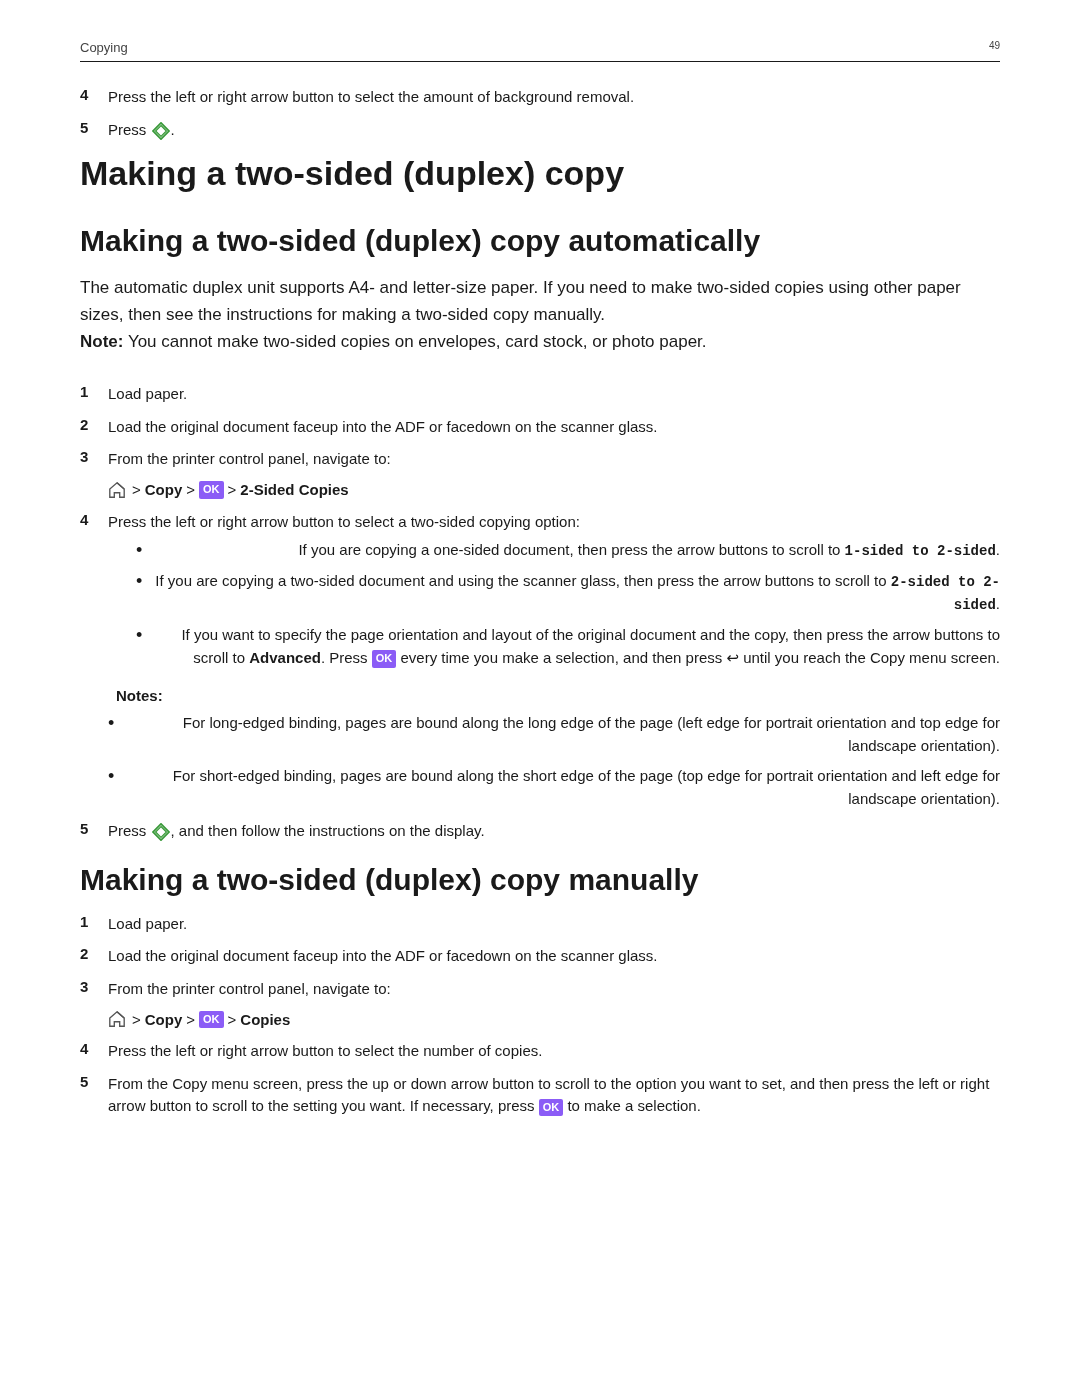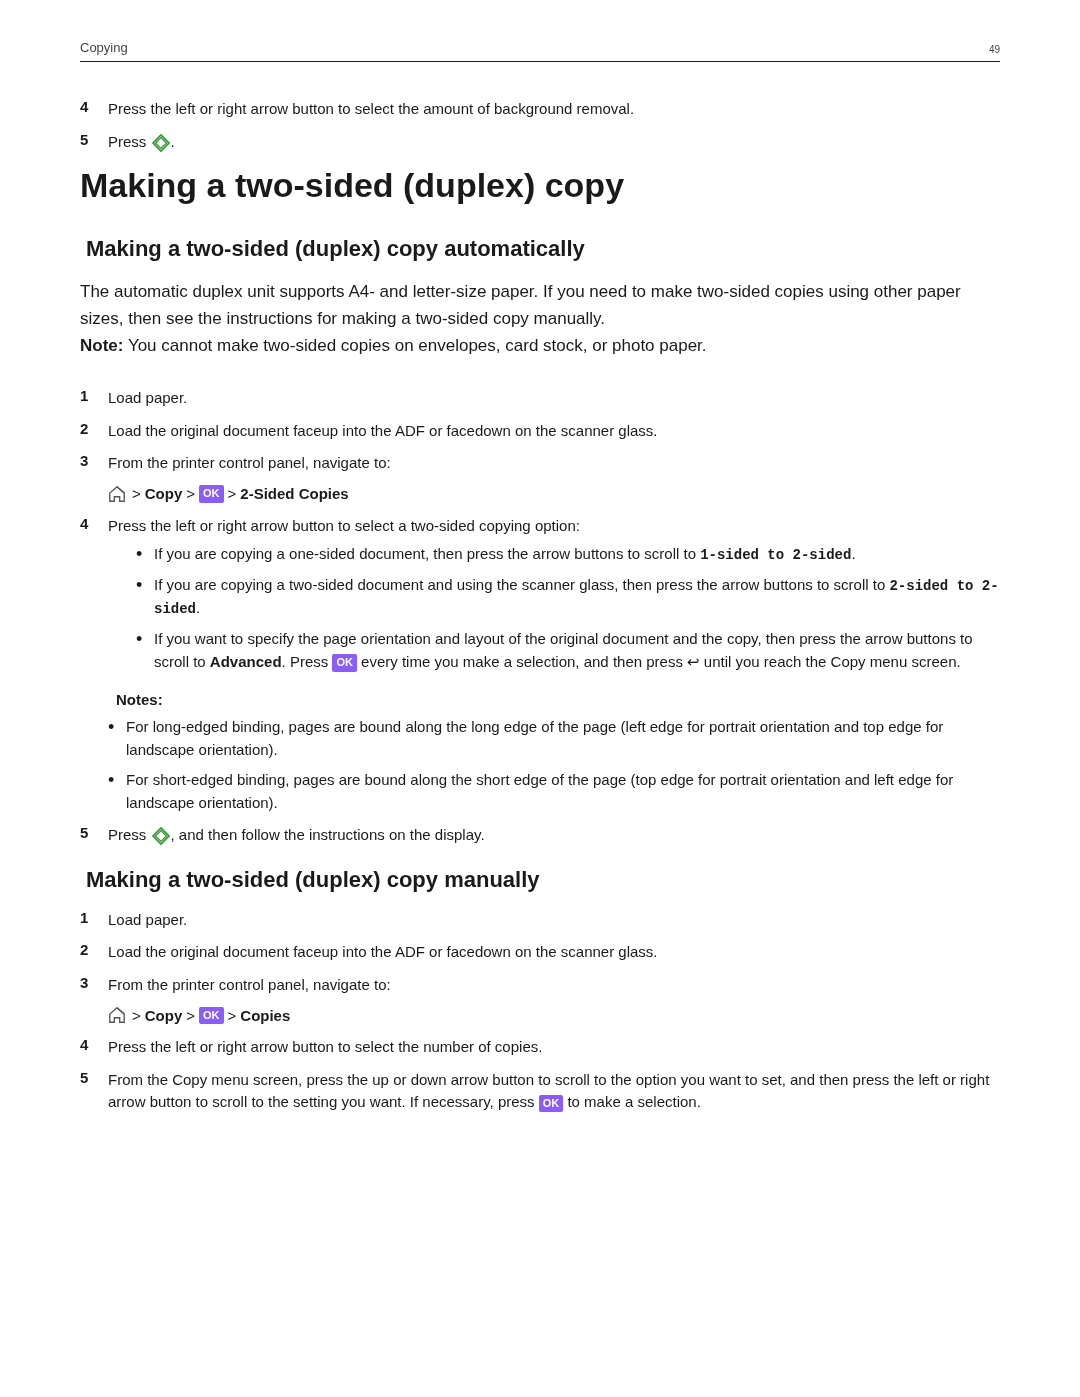--- a/index.html
+++ b/index.html
@@ -21,24 +21,24 @@
     .page {
       width: 1080px;
       min-height: 1397px;
       background: #ffffff;
       padding: 40px 80px 60px 80px;
     }
 
     .header-bar {
       display: flex;
       justify-content: space-between;
-      align-items: flex-end;
+      align-items: flex-start;
       border-bottom: 1px solid #1a1a1a;
       padding-bottom: 6px;
-      margin-bottom: 36px;
+      margin-bottom: 24px;
     }
 
     .header-section-name {
       font-size: 13px;
       color: #444;
     }
 
     .header-page-number {
       font-size: 10px;
       color: #444;
@@ -65,25 +65,24 @@
 
     .main-title {
       font-size: 34px;
       font-weight: bold;
       margin-top: 12px;
       margin-bottom: 30px;
       line-height: 1.2;
     }
 
     .section-title {
-      font-size: 22px;
+      font-size: 30px;
       font-weight: bold;
       margin-bottom: 16px;
       margin-top: 10px;
-      margin-left: 6px;
     }
 
     .section-desc {
       font-size: 17px;
       line-height: 1.6;
       margin-bottom: 0;
     }
 
     .note-line {
       font-size: 17px;
@@ -139,20 +138,21 @@
 
     .bullet-dot {
       min-width: 18px;
       font-size: 18px;
       line-height: 1.2;
       padding-top: 1px;
     }
 
     .bullet-text {
       flex: 1;
+      text-align: right;
     }
 
     .code-inline {
       font-family: 'Courier New', monospace;
       font-weight: bold;
       font-size: 14px;
     }
 
     .bold-text {
       font-weight: bold;

